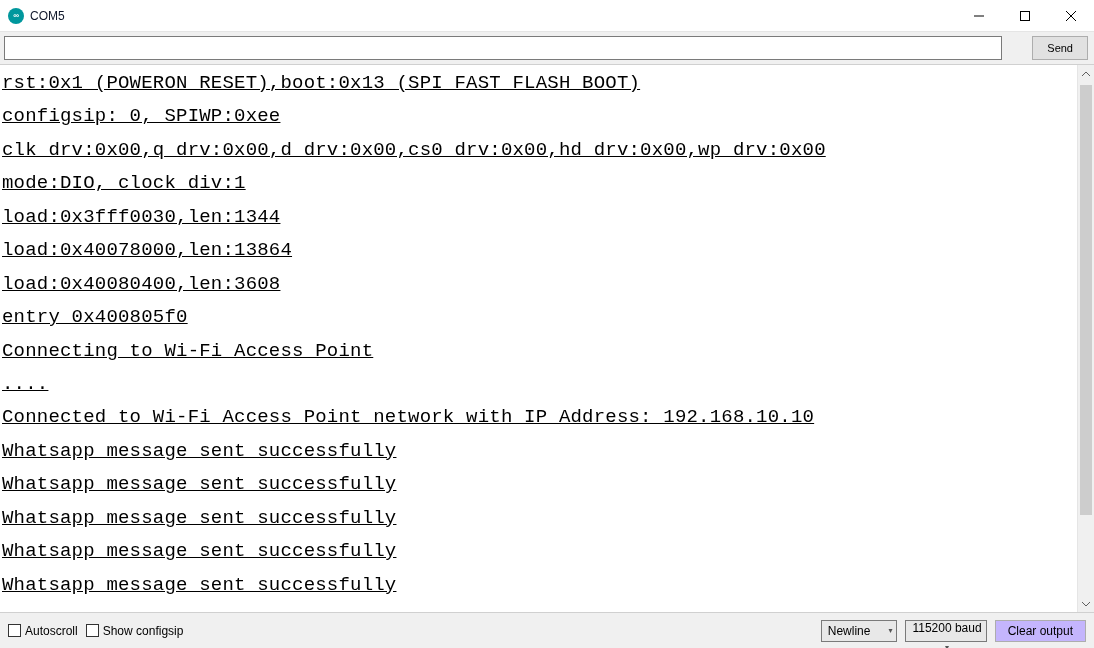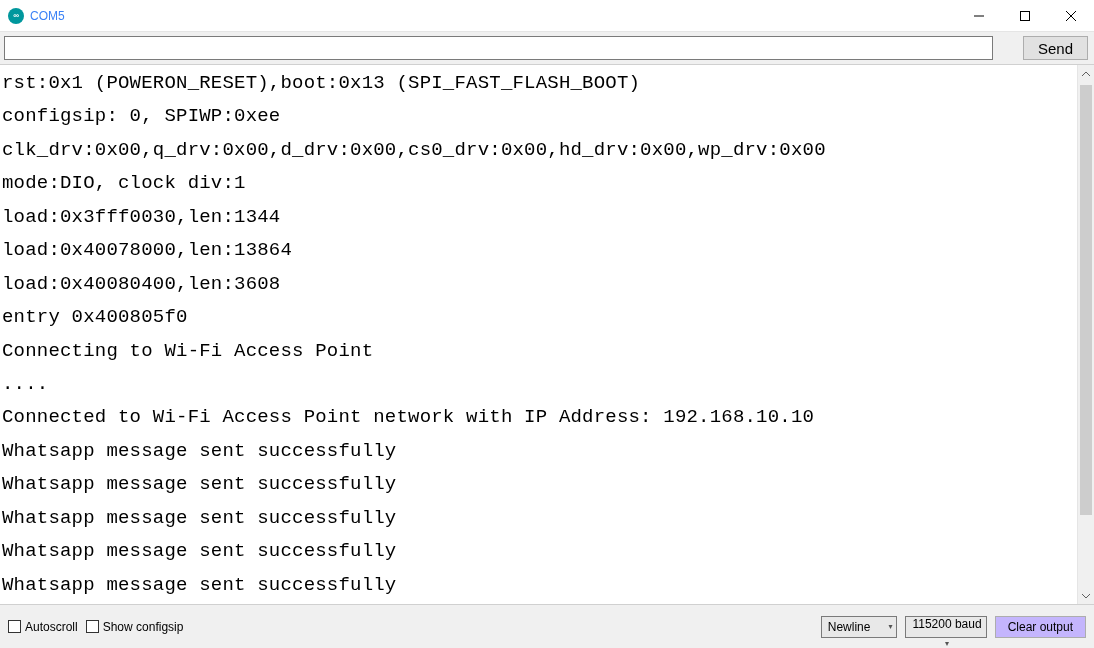--- a/index.html
+++ b/index.html
@@ -30,21 +30,21 @@
       color: #fff;
       font-size: 8px;
       font-weight: bold;
       display: flex;
       align-items: center;
       justify-content: center;
       margin-right: 6px;
     }
     .titlebar .title {
       font-size: 12px;
-      color: #3b82f6;
+      color: #0f172a;
       flex: 1;
     }
     .winctrls {
       display: flex;
       height: 100%;
     }
     .winbtn {
       width: 46px;
       height: 100%;
       display: flex;
@@ -69,31 +69,32 @@
       height: 24px;
       border: 1px solid #7a7a7a;
       padding: 2px 4px;
       font-family: inherit;
       font-size: 13px;
       background: #fff;
     }
     .sendbtn {
       height: 24px;
       padding: 0 14px;
-      font-size: 15px;
+      font-size: 11px;
       background: #e1e1e1;
       border: 1px solid #adadad;
       margin-left: 24px;
     }
     
     .consolewrap {
       flex: 1;
       display: flex;
       min-height: 0;
       background: #fff;
+      text-decoration: underline;
     }
     .console {
       flex: 1;
       font-family: "Consolas", "Courier New", monospace;
       font-size: 19px;
       line-height: 1.76;
       white-space: pre;
       padding: 2px 2px 2px 2px;
       color: #000;
       overflow: hidden;
@@ -118,21 +119,21 @@
       position: absolute;
       left: 2px;
       right: 2px;
       top: 20px;
       height: 430px;
       background: #cdcdcd;
       border-radius: 0;
     }
     
     .bottombar {
-      height: 44px;
+      height: 36px;
       background: #f0f0f0;
       border-top: 1px solid #d0d0d0;
       display: flex;
       align-items: center;
       padding: 0 8px;
       gap: 8px;
     }
     .chk {
       display: flex;
       align-items: center;

